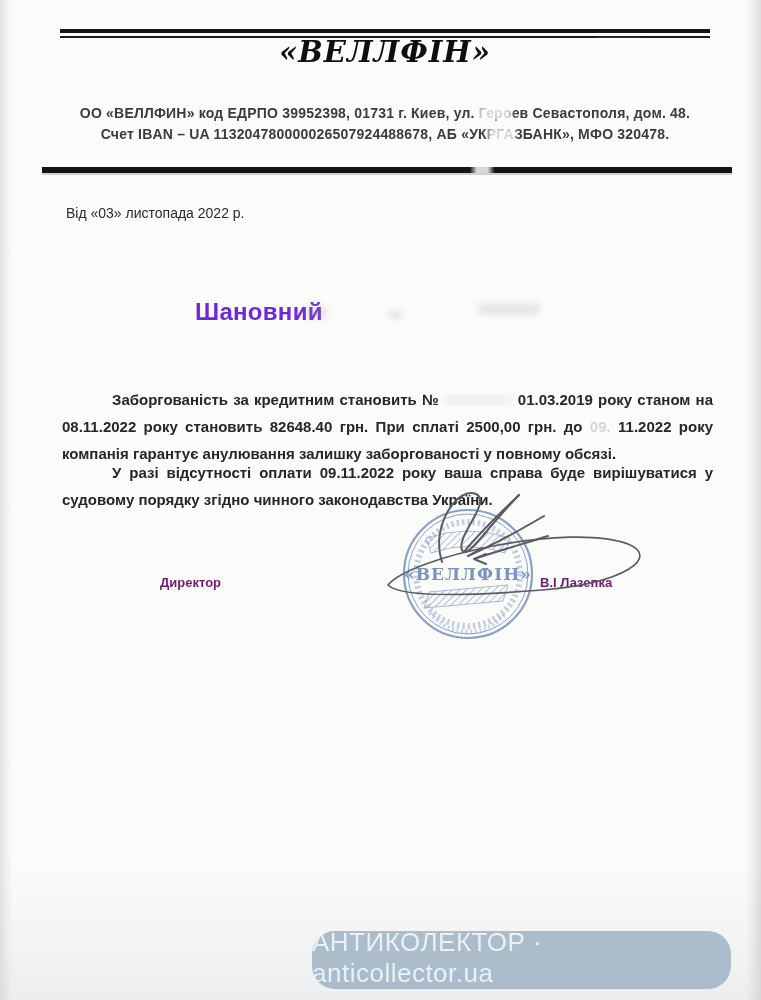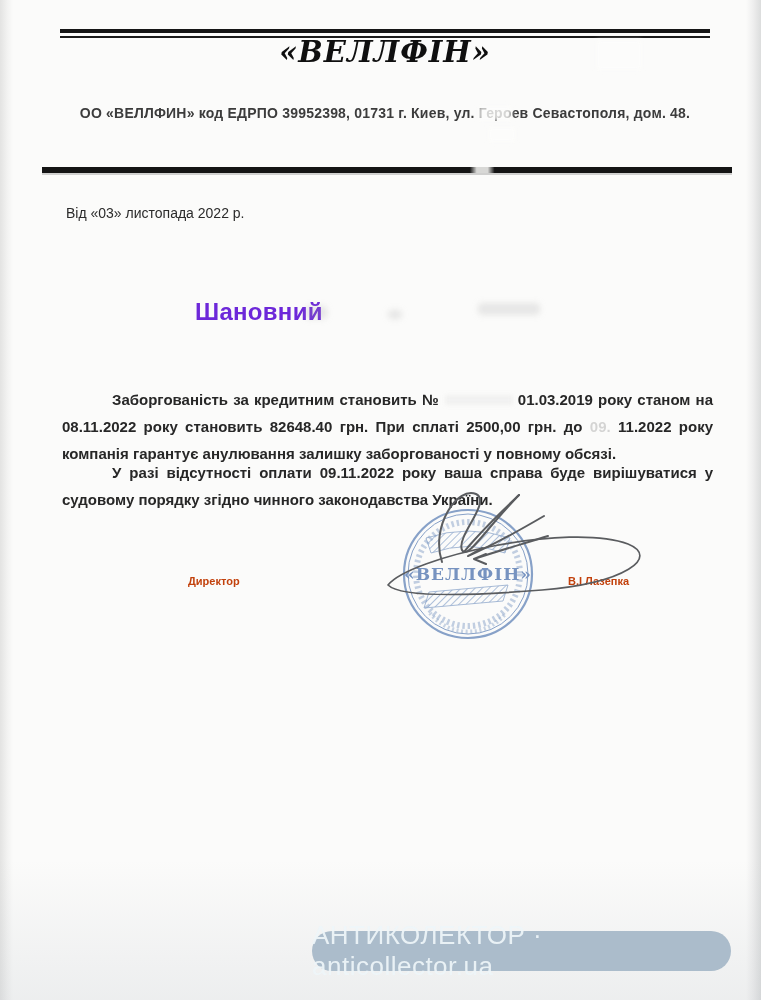--- a/index.html
+++ b/index.html
@@ -38,45 +38,46 @@
 
   .para{left:62px;width:651px;font-size:15px;font-weight:700;color:#272727;
     line-height:27px;text-align:justify;margin:0;}
   .para-indent{text-indent:50px;}
   .p1{top:386px;}
   .p2{top:459px;}
   .redaction-gap{display:inline-block;width:68px;height:10px;
     background:rgba(200,200,200,0.18);filter:blur(2px);vertical-align:baseline;}
   .faint{opacity:0.18;margin-top:32px;}
 
-  .sig-label{font-size:11px;font-weight:700;color:#c2410c;margin-left:28px;}
+  .sig-label{font-size:13px;font-weight:700;color:#701a75;}
   .director{left:160px;top:575px;}
   .signatory{left:540px;top:575px;}
   .seal-svg{left:330px;top:478px;width:330px;height:178px;}
 
-  .watermark{left:312px;top:931px;width:419px;height:40px;border-radius:23px;
+  .watermark{left:312px;top:931px;width:419px;height:58px;border-radius:23px;
     background:rgba(160,180,197,0.88);
-    display:flex;align-items:center;justify-content:center;}
+    display:flex;align-items:flex-end;justify-content:center;}
   .watermark-text{font-size:26px;color:rgba(238,245,249,0.92);letter-spacing:0.5px;font-weight:400;}
 
   .smudge{background:rgba(252,252,251,0.8);filter:blur(2px);border-radius:3px;}
 </style>
 </head>
 <body>
 
 <div class="abs edge-left"></div>
 <div class="abs edge-right"></div>
 <div class="abs bottom-vignette"></div>
 
 <div class="abs rule-top"></div>
 <div class="abs title-wrap">
   <div class="title-line2">«ВЕЛЛФІН»</div>
 </div>
 <div class="abs info-wrap">
   <div>ОО «ВЕЛЛФИН» код ЕДРПО 39952398, 01731 г. Киев, ул. Героев Севастополя, дом. 48.</div>
+  <div>Счет IBAN – UA 113204780000026507924488678, АБ «УКРГАЗБАНК», МФО 320478.</div>
 </div>
 <div class="abs divider"></div>
 
 <div class="abs smudge" style="left:596px;top:40px;width:46px;height:30px;"></div>
 <div class="abs smudge" style="left:478px;top:106px;width:34px;height:15px;"></div>
 <div class="abs smudge" style="left:488px;top:127px;width:28px;height:15px;"></div>
 
 <div class="abs date-line">Від «03» листопада 2022 р.</div>
 
 <div class="abs salutation">Шановний</div>

